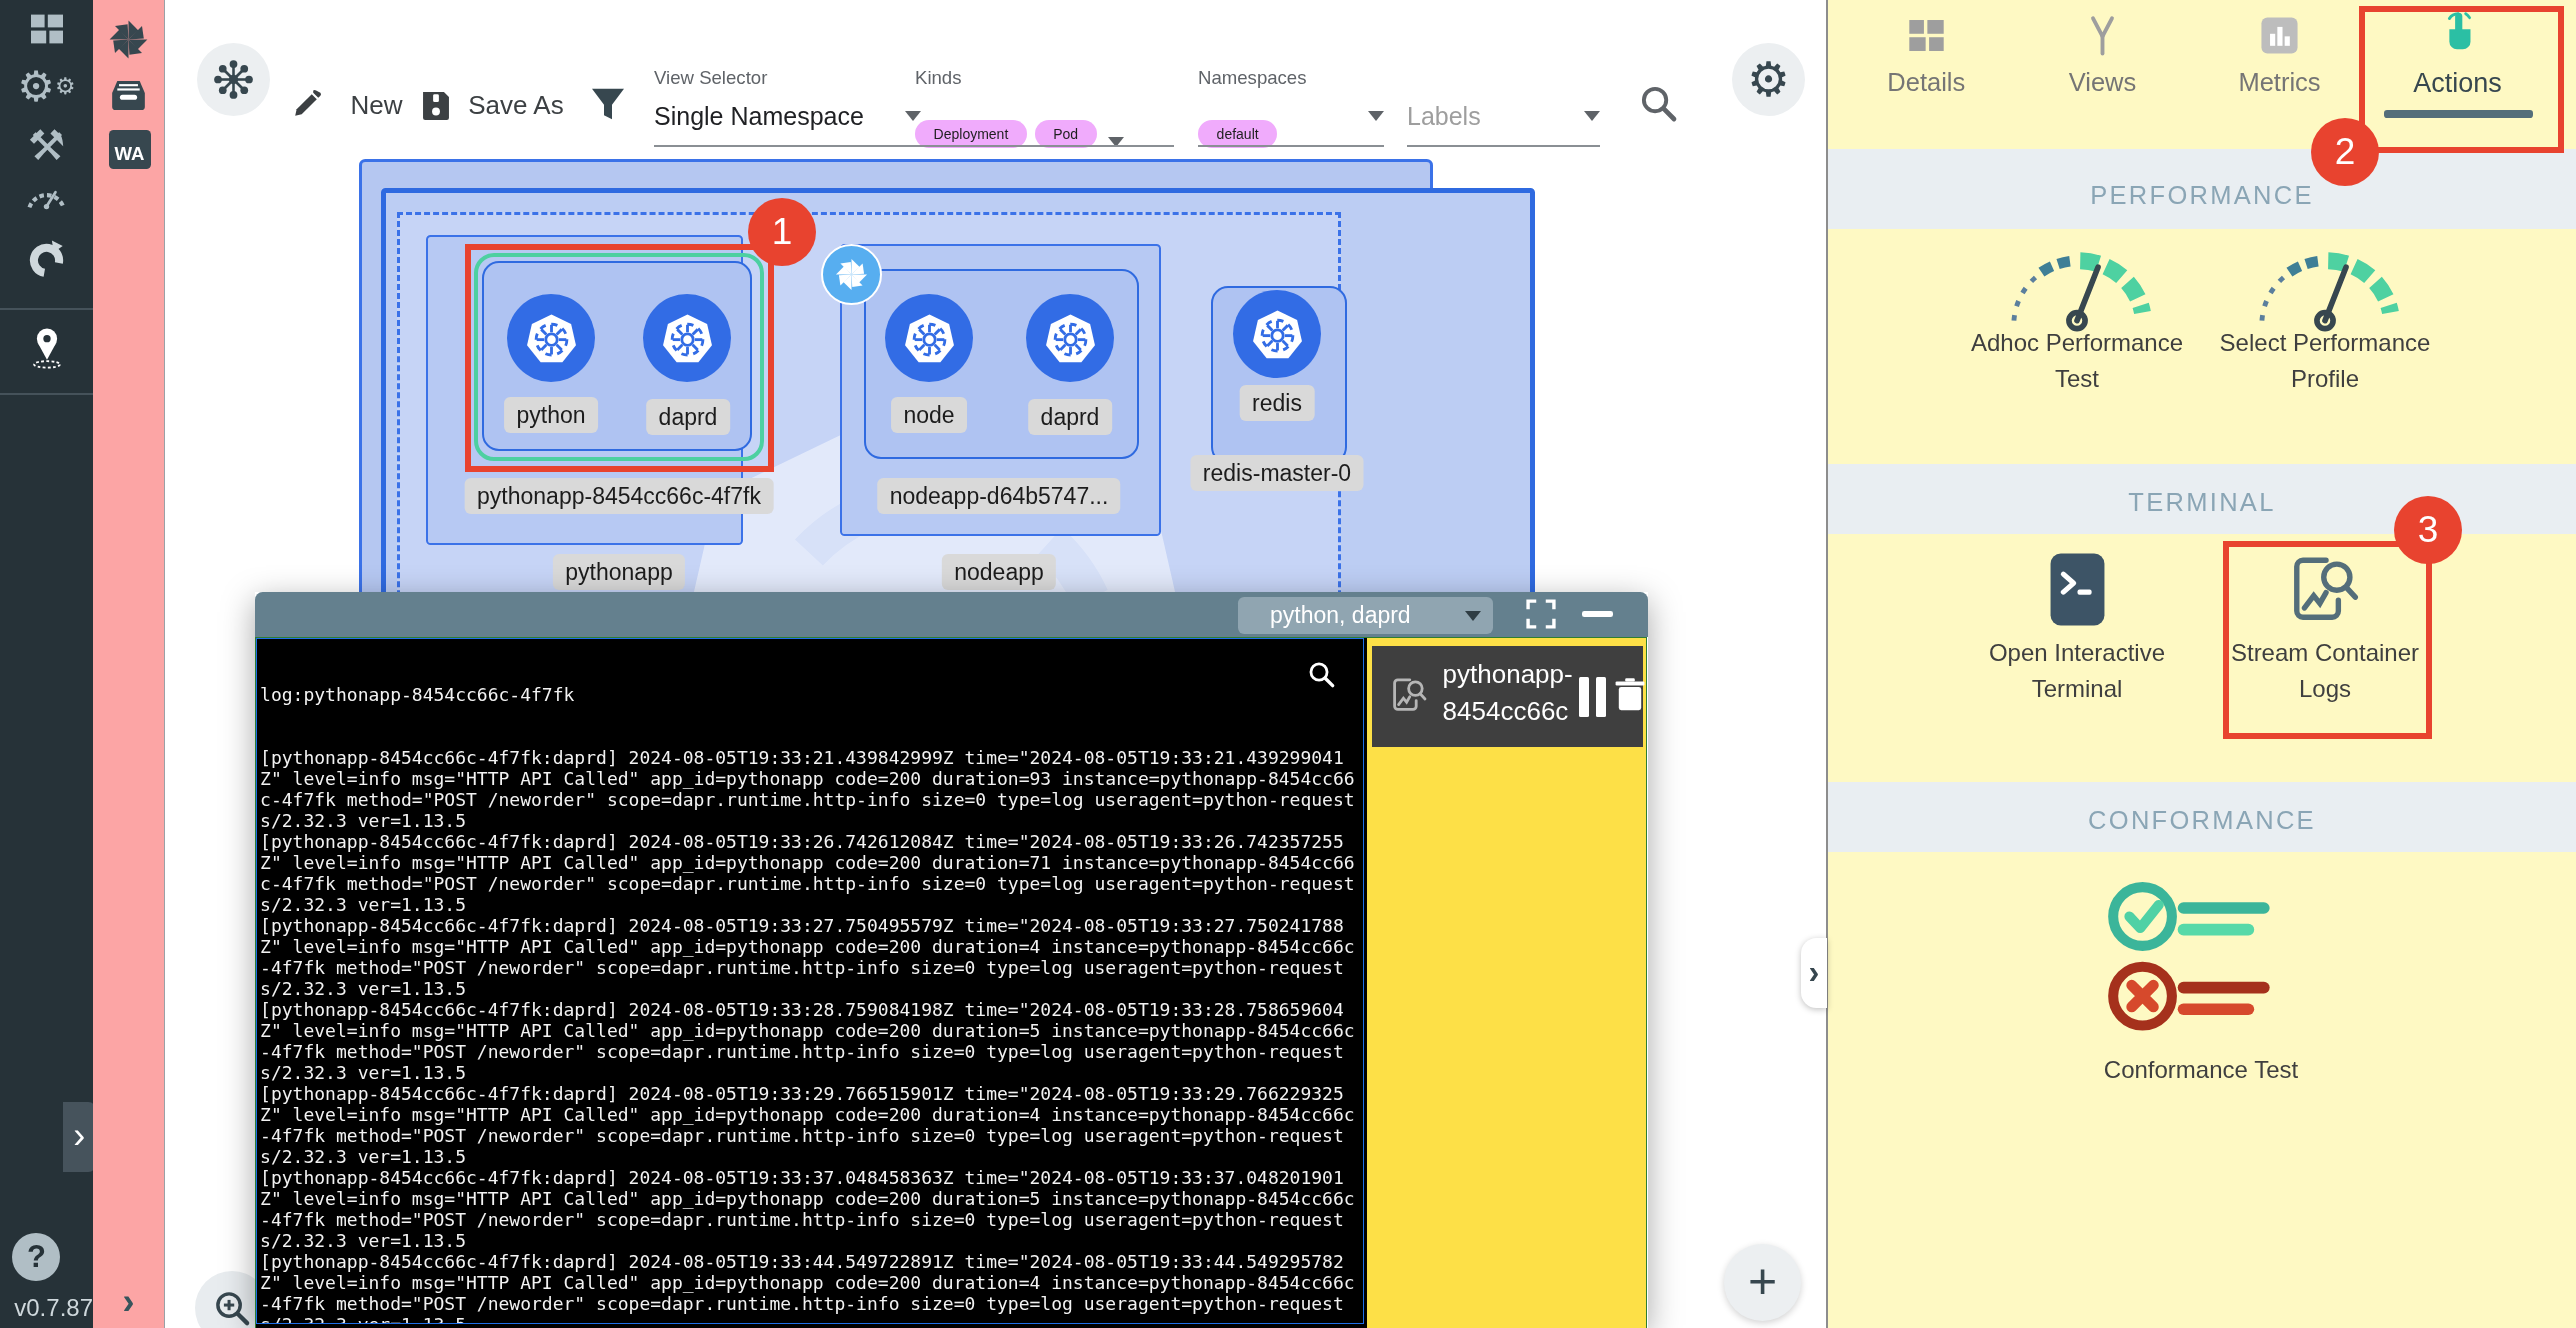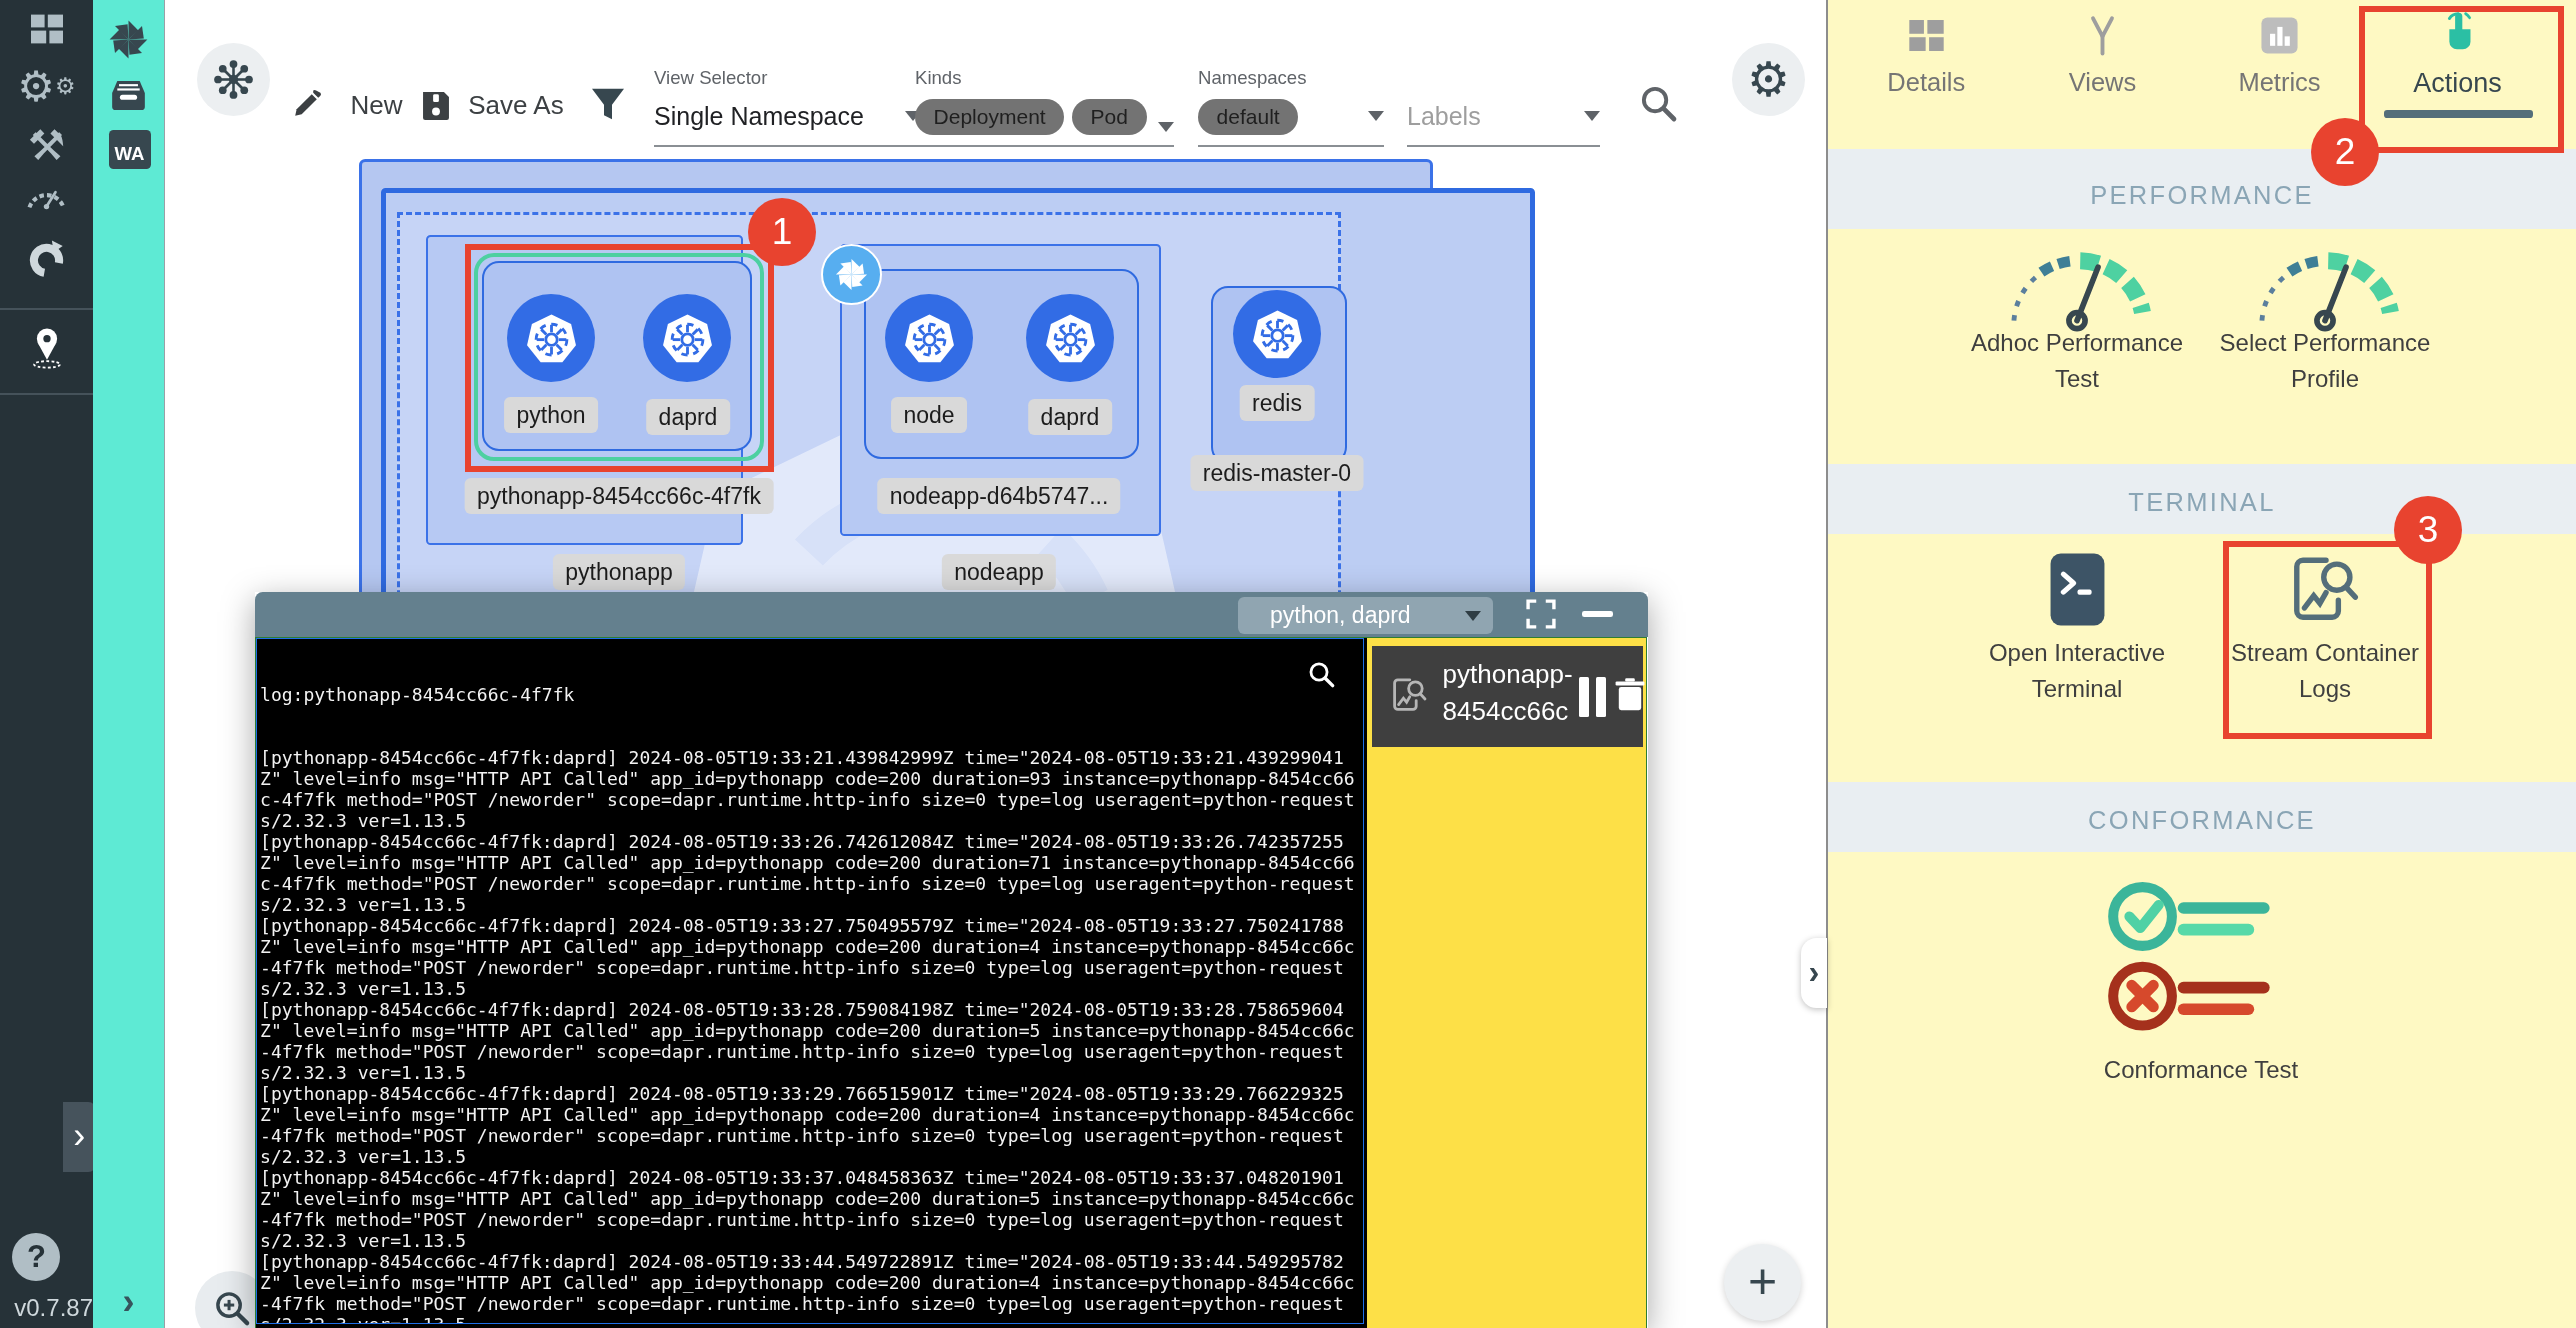--- a/index.html
+++ b/index.html
@@ -9,33 +9,33 @@
   
   #sidebar{left:0;top:0;width:93px;height:1329px;background:#263238;}
   .sb-ic{position:absolute;left:0;width:93px;text-align:center;color:#b0bec5;}
   .sb-div{position:absolute;left:0;width:93px;height:1.5px;background:#45525a;}
   #expand-tab{position:absolute;left:63px;top:1102px;width:32.5px;height:70px;background:#46535c;
               border-radius:0 7.7px 7.7px 0;color:#fff;font-size:36px;line-height:68px;text-align:center;}
   #help-circle{position:absolute;left:12.4px;top:1233px;width:48px;height:48px;border-radius:50%;
                background:#b0bec5;color:#263238;font-size:31px;font-weight:bold;text-align:center;line-height:48px;}
   #version{position:absolute;left:0;top:1294px;width:93px;text-align:right;color:#cfd8dc;font-size:24px;}
   
-  #dock{left:93px;top:0;width:71px;height:1329px;background:#5eead4;border-right:1.5px solid #9aa0a6;}
+  #dock{left:93px;top:0;width:71px;height:1329px;background:#fca5a5;border-right:1.5px solid #9aa0a6;}
   .dock-ic{position:absolute;left:0;width:71px;text-align:center;color:#37474f;}
   #wa-badge{position:absolute;left:15.5px;top:130px;width:42px;height:39px;background:#37474f;border-radius:4.6px;
             color:#fff;font-weight:bold;font-size:18.6px;text-align:center;line-height:48px;}
   #dock-chevron{position:absolute;left:0;top:1281px;width:71px;text-align:center;color:#37545c;font-size:36px;font-weight:bold;}
   
   .circ-btn{border-radius:50%;background:#eceff1;text-align:center;}
   .tb-label{color:#5f6368;font-size:18.6px;}
   .tb-value{color:#202124;font-size:25px;}
   .tb-btn-label{color:#3c4043;font-size:26px;}
   .underline{position:absolute;height:1.5px;background:#8a8f94;}
-  .chip{display:inline-block;background:#737373;border-radius:21.7px;color:#1f1f1f;font-size:21px;
-        padding:6.2px 18.6px;margin-right:7.7px;}
+  .chip{display:inline-block;background:#f0abfc;border-radius:21.7px;color:#1f1f1f;font-size:14px;
+        padding:6.2px 18.6px;margin-right:7.7px;margin-top:21px;}
   .caret{display:inline-block;width:0;height:0;border-left:8.5px solid transparent;border-right:8.5px solid transparent;
          border-top:10.8px solid #5f6368;vertical-align:middle;}
   
   #canvas-clip{left:166px;top:0;width:1661px;height:1329px;overflow:hidden;}
   .ns-outer{position:absolute;left:193px;top:159px;width:1068px;height:1169px;background:#b5c7f1;
             border:3.9px solid #3b72e8;border-radius:6.2px;}
   .ns-inner{position:absolute;left:215px;top:188px;width:1144px;height:1141px;background:#bccdf3;
             border:5.4px solid #2f6ae0;border-radius:4.6px;border-right-width:5.4px;}
   .ns-dashed{position:absolute;left:231px;top:212px;width:938px;height:1117px;background:#c6d4f6;
              border:3.1px dashed #3b72e8;}

